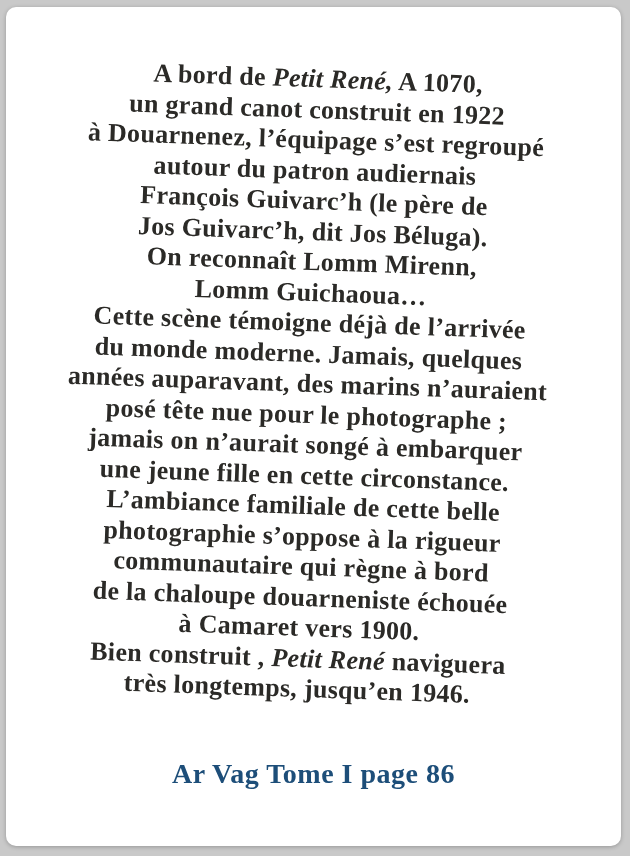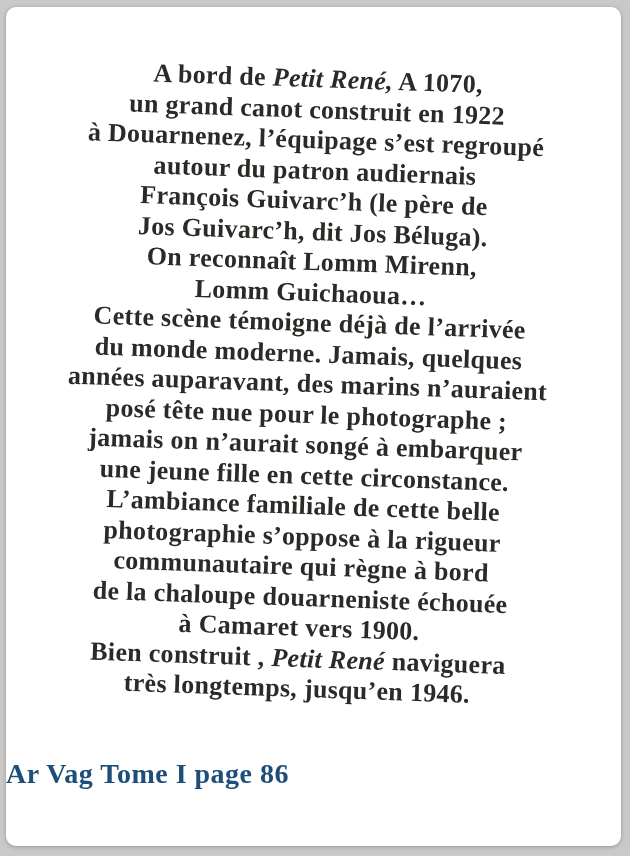--- a/index.html
+++ b/index.html
@@ -42,21 +42,21 @@
     white-space: nowrap;
   }
   .scan em {
     font-style: italic;
   }
   .caption {
     position: absolute;
     left: 0;
     right: 0;
     top: 751px;
-    text-align: left;
+    text-align: center;
     font-weight: bold;
     font-size: 28px;
     letter-spacing: 0.5px;
     color: #1d4e79;
   }
 </style>
 </head>
 <body style="background: rgb(201, 201, 201);">
 
 <div class="frame">

